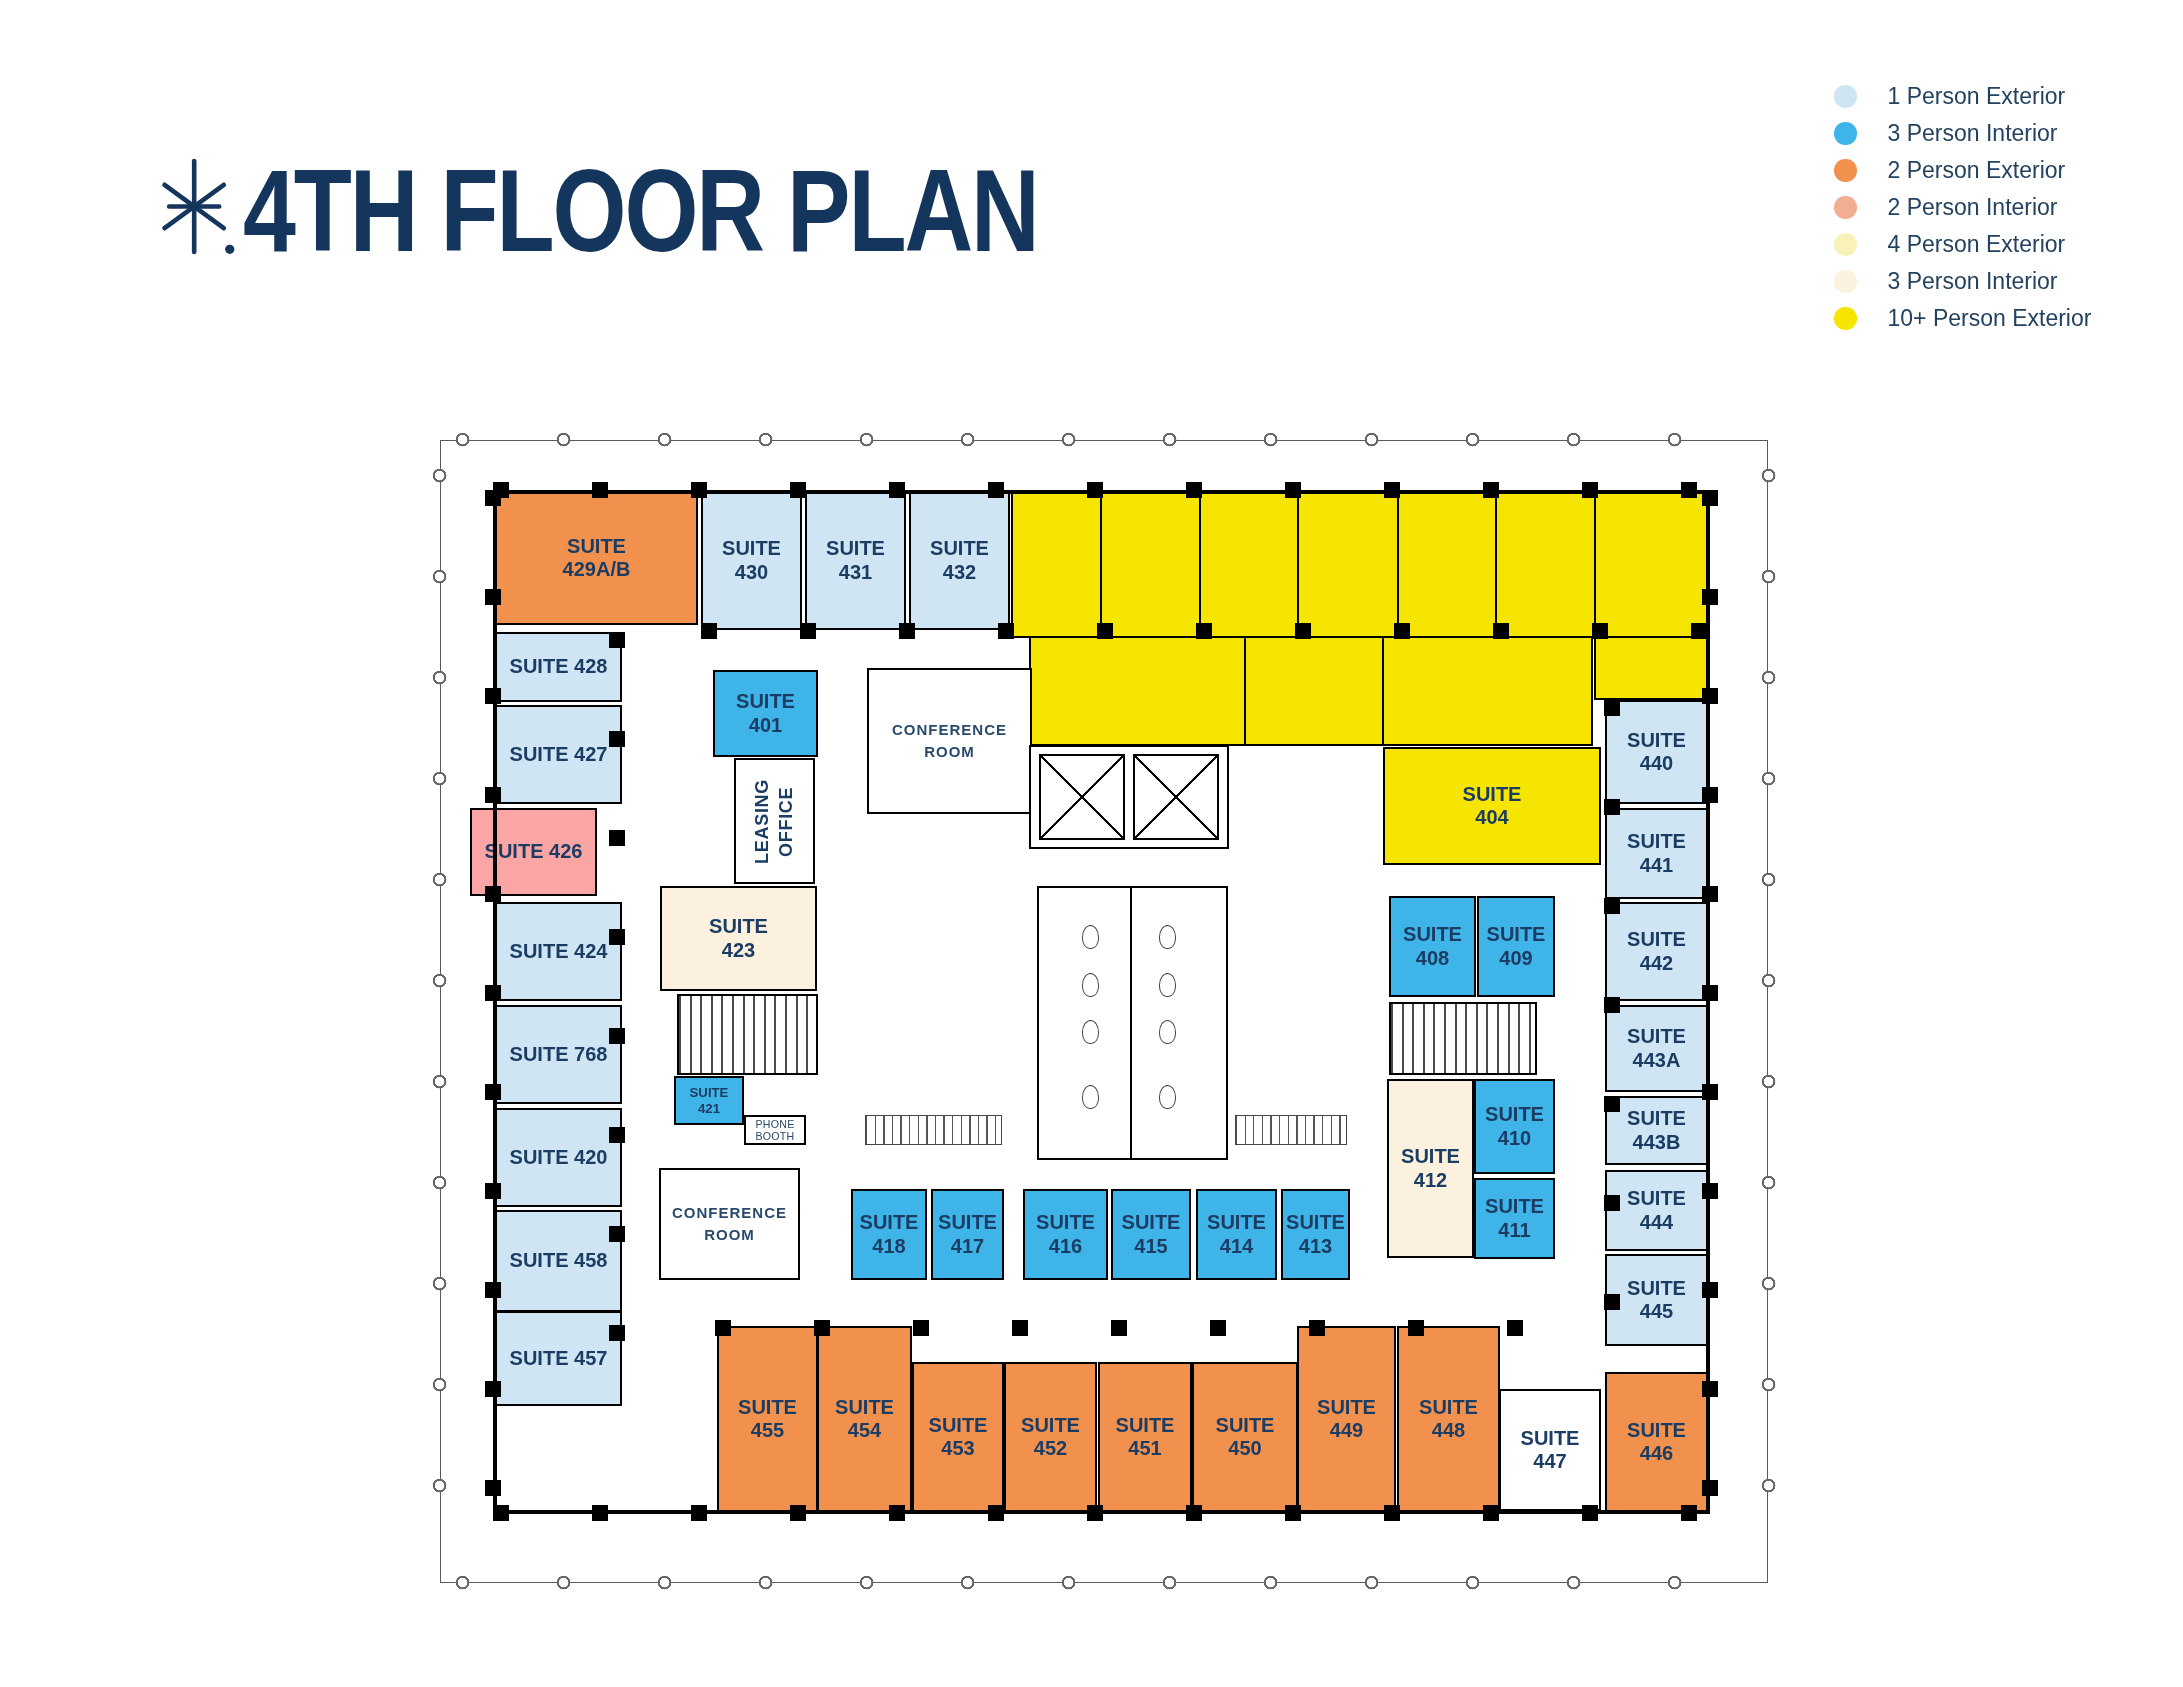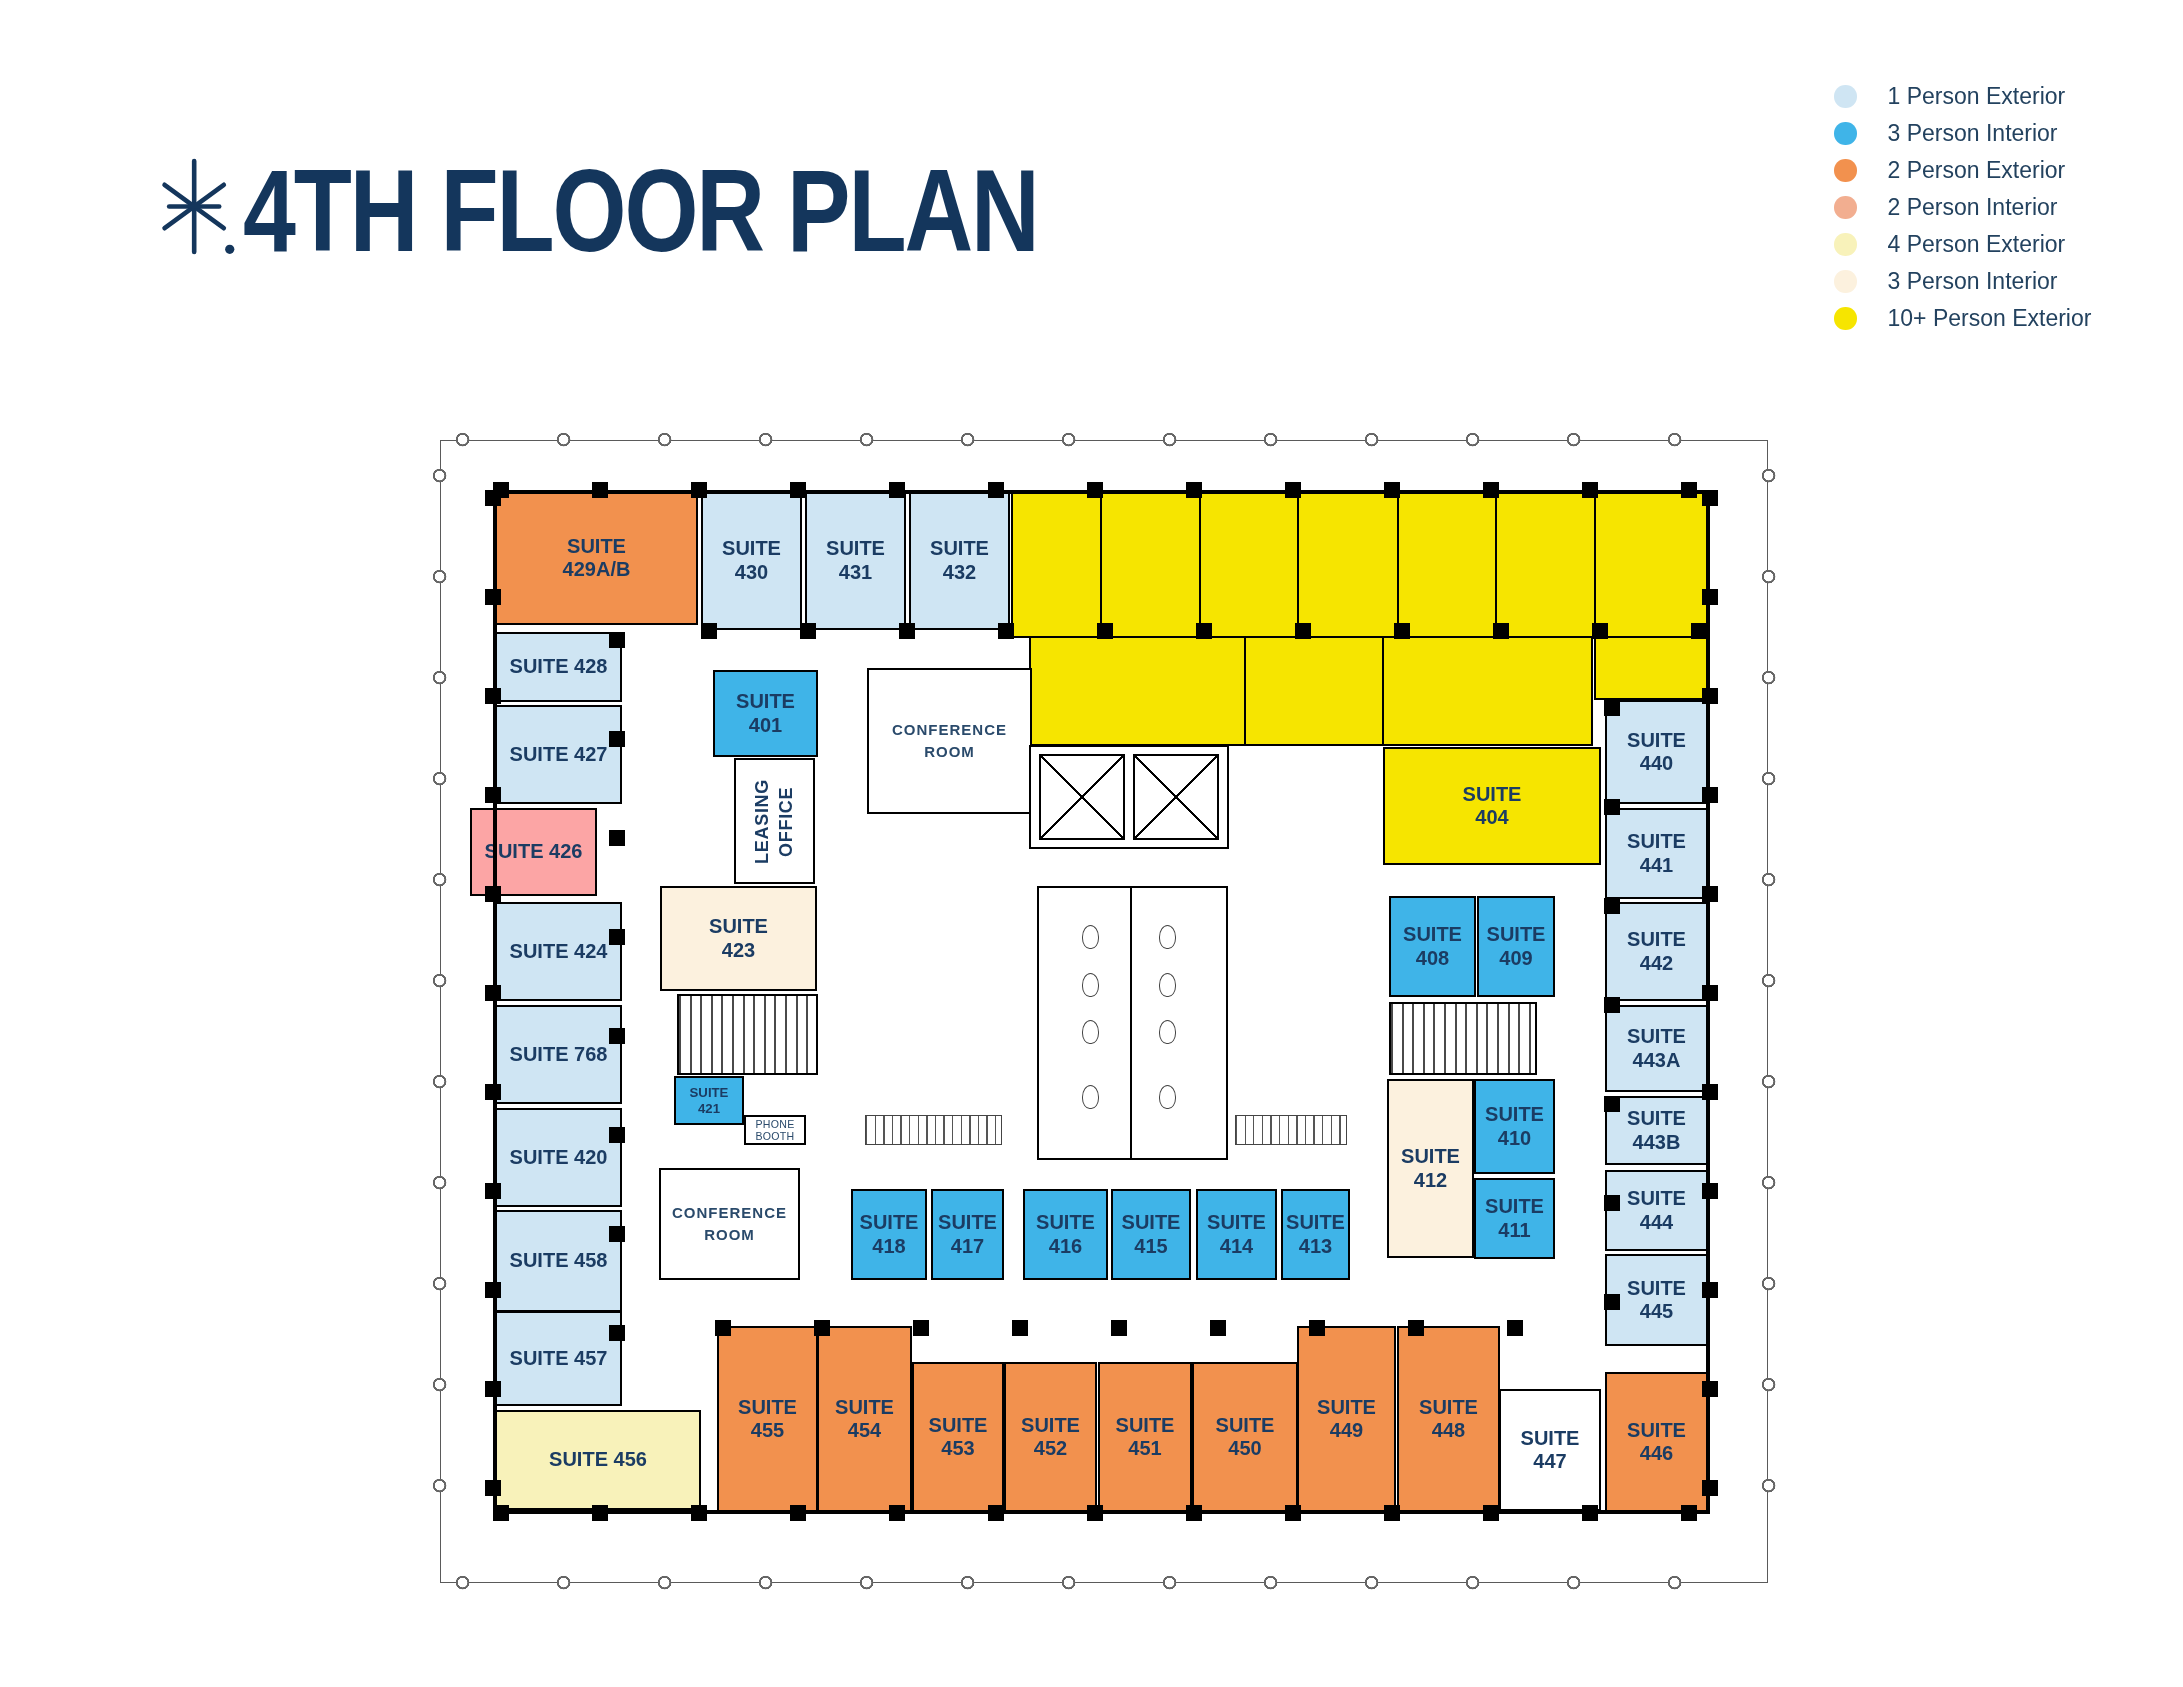--- a/index.html
+++ b/index.html
@@ -165,23 +165,20 @@
   </div>
   <div class="room" style="left: 495px; top: 1108px; width: 127px; height: 99px; background-color: rgb(207, 229, 243);">
     <span class="rlabel">SUITE 420</span>
   </div>
   <div class="room" style="left: 495px; top: 1210px; width: 127px; height: 102px; background-color: rgb(207, 229, 243);">
     <span class="rlabel">SUITE 458</span>
   </div>
   <div class="room" style="left: 495px; top: 1311px; width: 127px; height: 95px; background-color: rgb(207, 229, 243);">
     <span class="rlabel">SUITE 457</span>
   </div>
-  <div class="room" style="left: 495px; top: 1410px; width: 206px; height: 100px; background-color: rgb(248, 242, 186);">
-    <span class="rlabel">SUITE 456</span>
-  </div>
 
   <div class="room" style="left: 1605px; top: 700px; width: 103px; height: 104px; background-color: rgb(207, 229, 243);">
     <span class="rlabel">SUITE
 440</span>
   </div>
   <div class="room" style="left: 1605px; top: 808px; width: 103px; height: 91px; background-color: rgb(207, 229, 243);">
     <span class="rlabel">SUITE
 441</span>
   </div>
   <div class="room" style="left: 1605px; top: 902px; width: 103px; height: 99px; background-color: rgb(207, 229, 243);">

